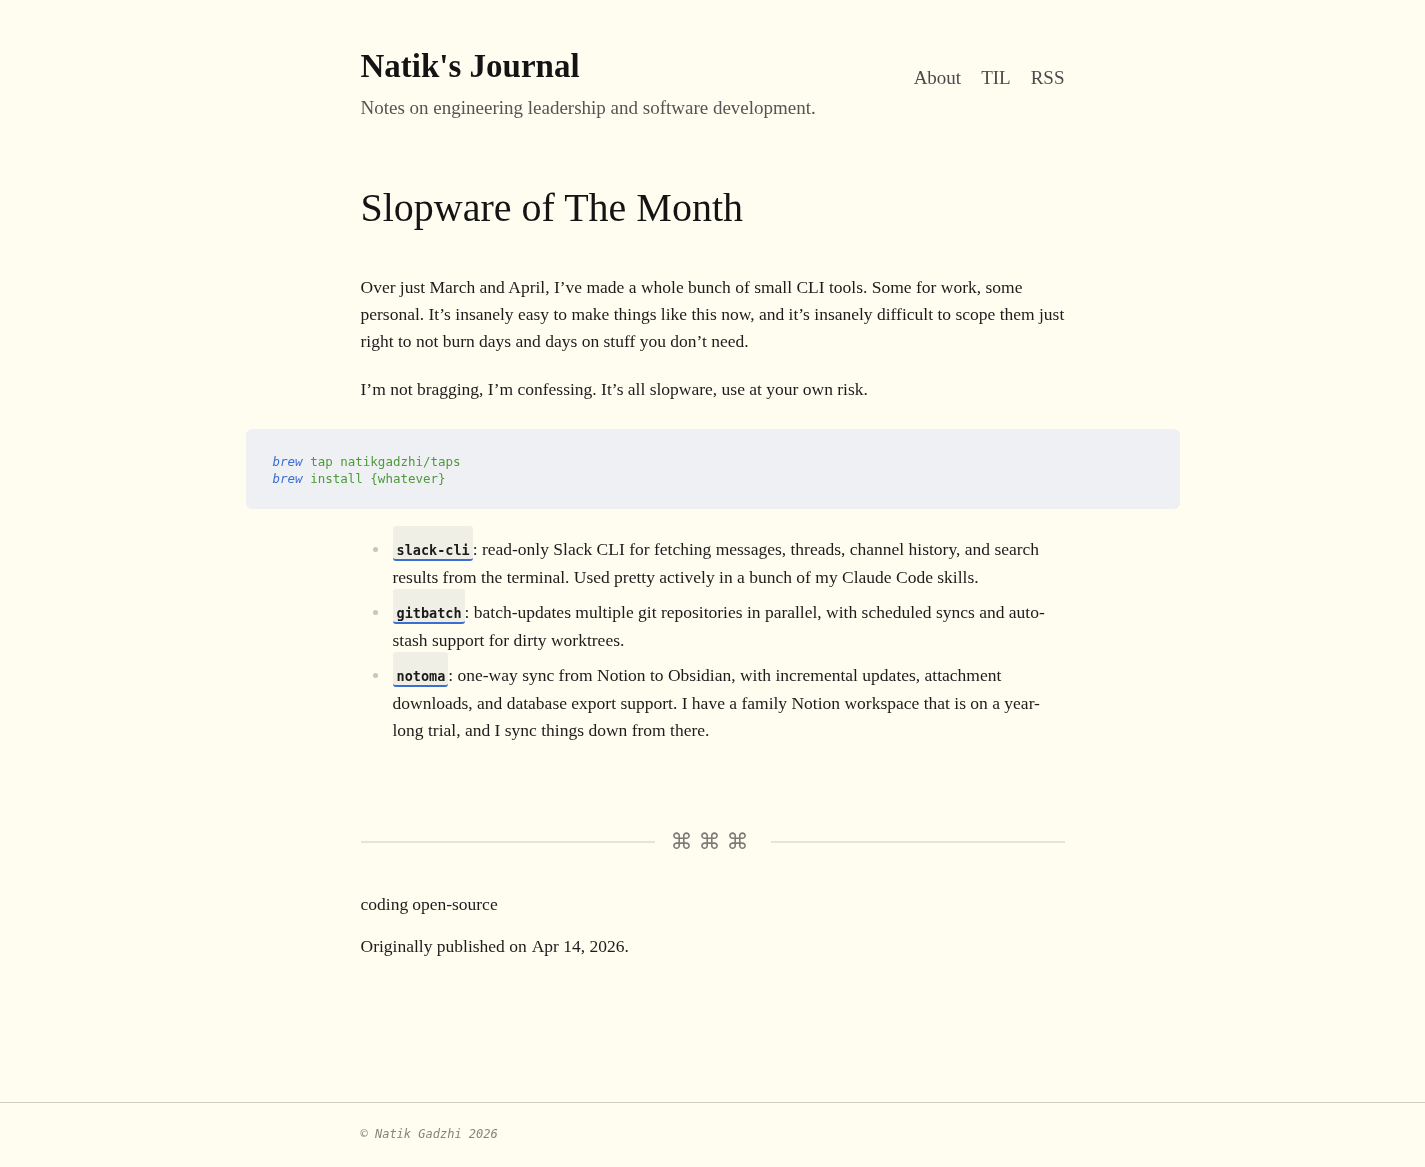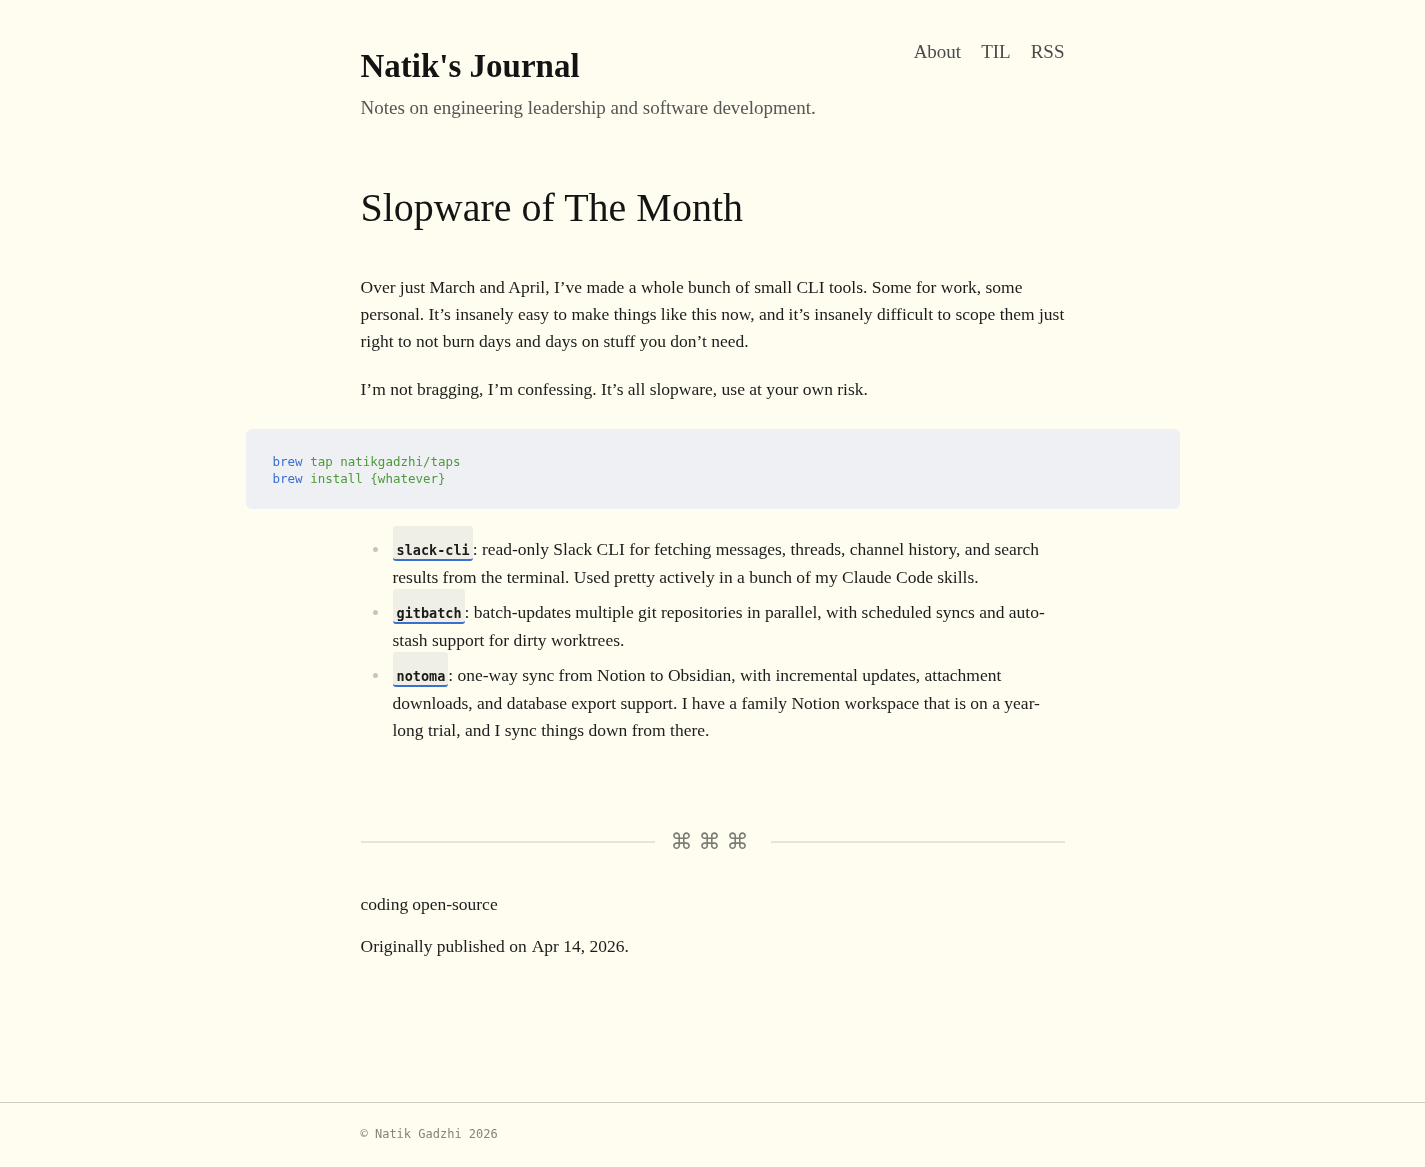--- a/index.html
+++ b/index.html
@@ -24,21 +24,21 @@
     }
     .site-tagline {
       margin-top: 10px;
       font-size: 19px;
       color: #555;
       line-height: 24px;
     }
     .site-nav {
       position: absolute;
       right: 0;
-      top: 40px;
+      top: 66px;
       display: flex;
       gap: 20px;
     }
     .site-nav a {
       font-size: 19px;
       color: #4a4a4a;
       text-decoration: none;
       line-height: 24px;
     }
 
@@ -64,21 +64,21 @@
       margin-left: -115px;
       margin-top: 26px;
       background: #eff0f3;
       border-radius: 6px;
       padding: 24px 27px 22px 27px;
       font-family: "DejaVu Sans Mono", "Liberation Mono", monospace;
       font-size: 12.5px;
       line-height: 17px;
     }
     .code-line { white-space: pre; }
-    .code-cmd { color: #3a6fd1; }
+    .code-cmd { color: #3a6fd1; font-style: italic; }
     .code-args { color: #4e9a3b; }
 
     .tool-list {
       list-style: none;
       margin-top: 27px;
       padding-left: 32px;
     }
     .tool-list li {
       position: relative;
       font-size: 17.5px;
@@ -152,20 +152,21 @@
       top: 1102px;
       width: 1425px;
       border-top: 1px solid #cfcdc0;
       height: 65px;
     }
     .site-footer .container { padding-top: 24px; }
     .copyright {
       font-family: "DejaVu Sans Mono", "Liberation Mono", monospace;
       font-size: 12px;
       color: #85847c;
+      font-style: italic;
     }
   </style>
 </head>
 <body>
 
 <div class="page">
   <div class="container">
 
     <header class="site-header">
       <div class="site-title">Natik's Journal</div>

